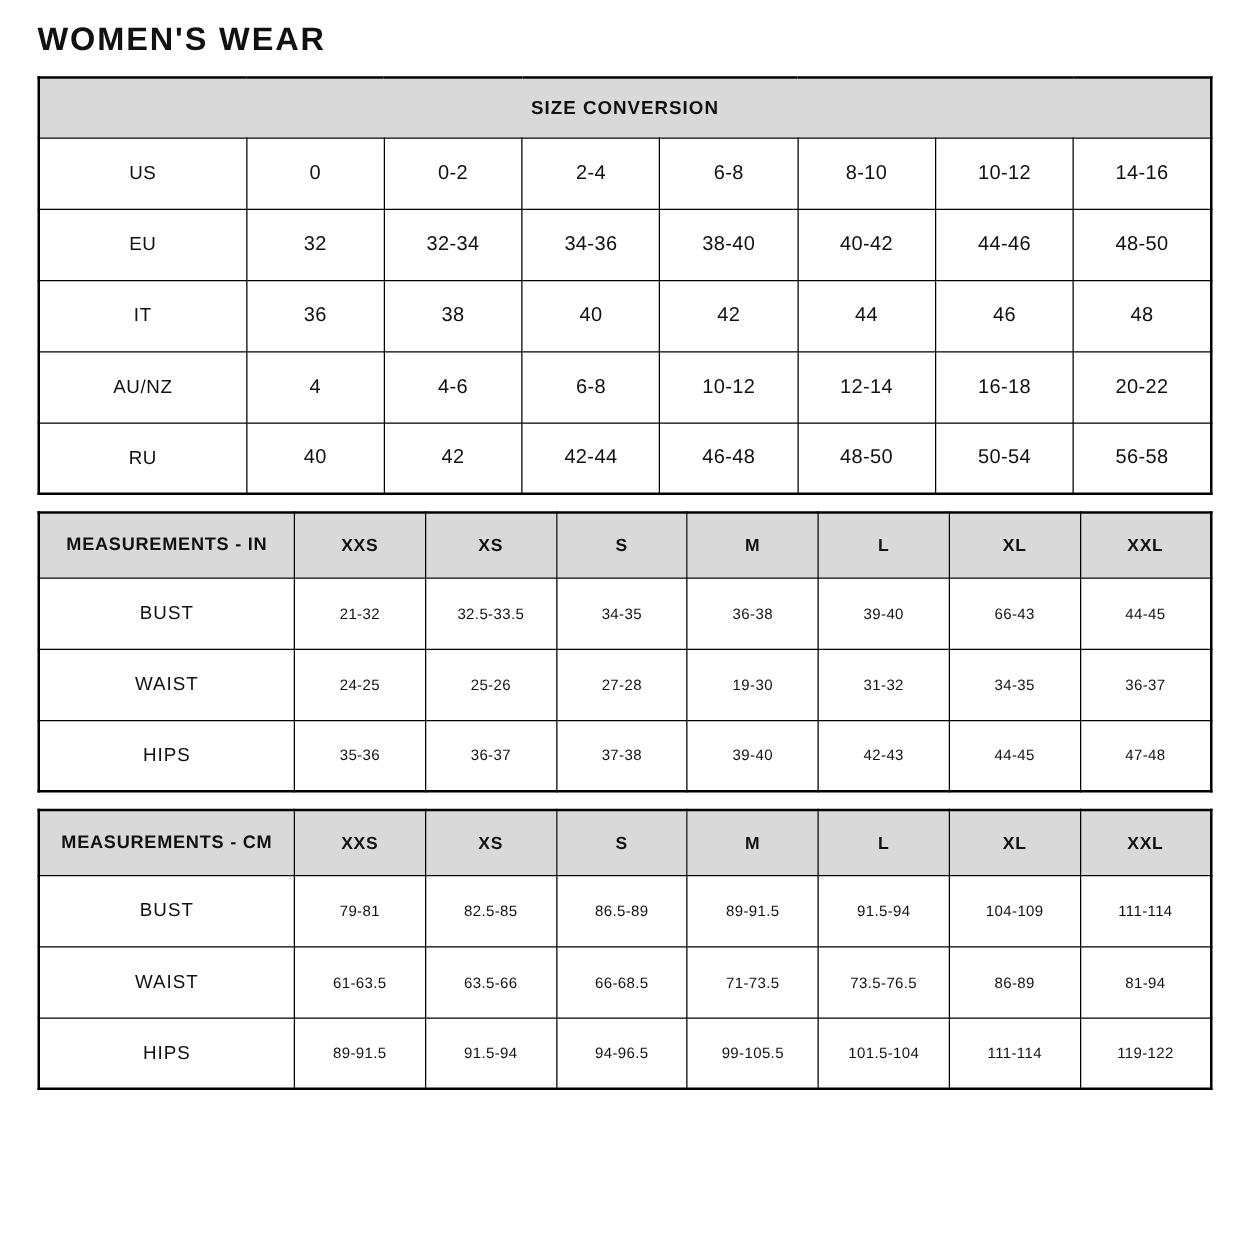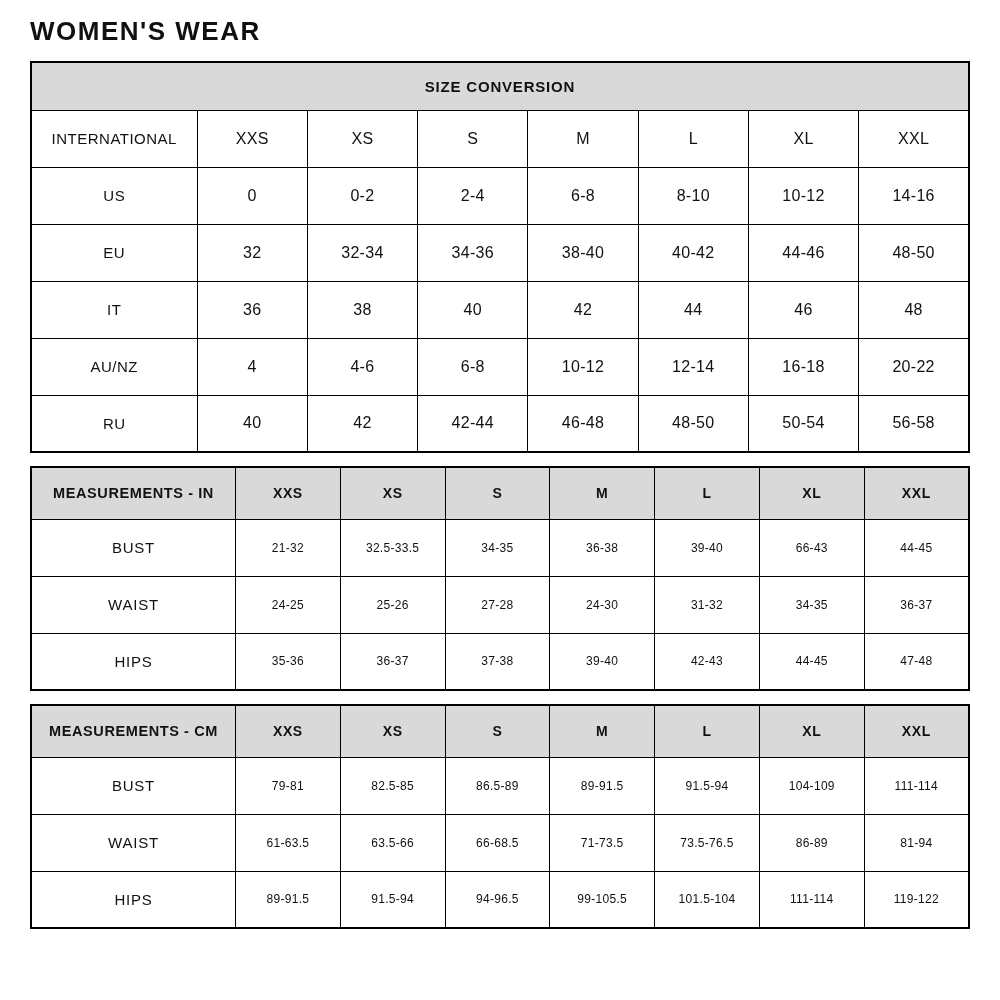--- a/index.html
+++ b/index.html
@@ -70,30 +70,20 @@
         <col>
         <col>
         <col>
         <col>
     </colgroup>
     <tbody>
       <tr>
         <th class="span-hdr" colspan="8">SIZE CONVERSION</th>
       </tr>
       <tr>
-        <td class="lbl">INTERNATIONAL</td>
-        <td>XXS</td>
-        <td>XS</td>
-        <td>S</td>
-        <td>M</td>
-        <td>L</td>
-        <td>XL</td>
-        <td>XXL</td>
-      </tr>
-      <tr>
         <td class="lbl">US</td>
         <td>0</td>
         <td>0-2</td>
         <td>2-4</td>
         <td>6-8</td>
         <td>8-10</td>
         <td>10-12</td>
         <td>14-16</td>
       </tr>
       <tr>
@@ -169,21 +159,21 @@
         <td>36-38</td>
         <td>39-40</td>
         <td>66-43</td>
         <td>44-45</td>
       </tr>
       <tr>
         <td class="lbl">WAIST</td>
         <td>24-25</td>
         <td>25-26</td>
         <td>27-28</td>
-        <td>24-30</td>
+        <td>19-30</td>
         <td>31-32</td>
         <td>34-35</td>
         <td>36-37</td>
       </tr>
       <tr>
         <td class="lbl">HIPS</td>
         <td>35-36</td>
         <td>36-37</td>
         <td>37-38</td>
         <td>39-40</td>

